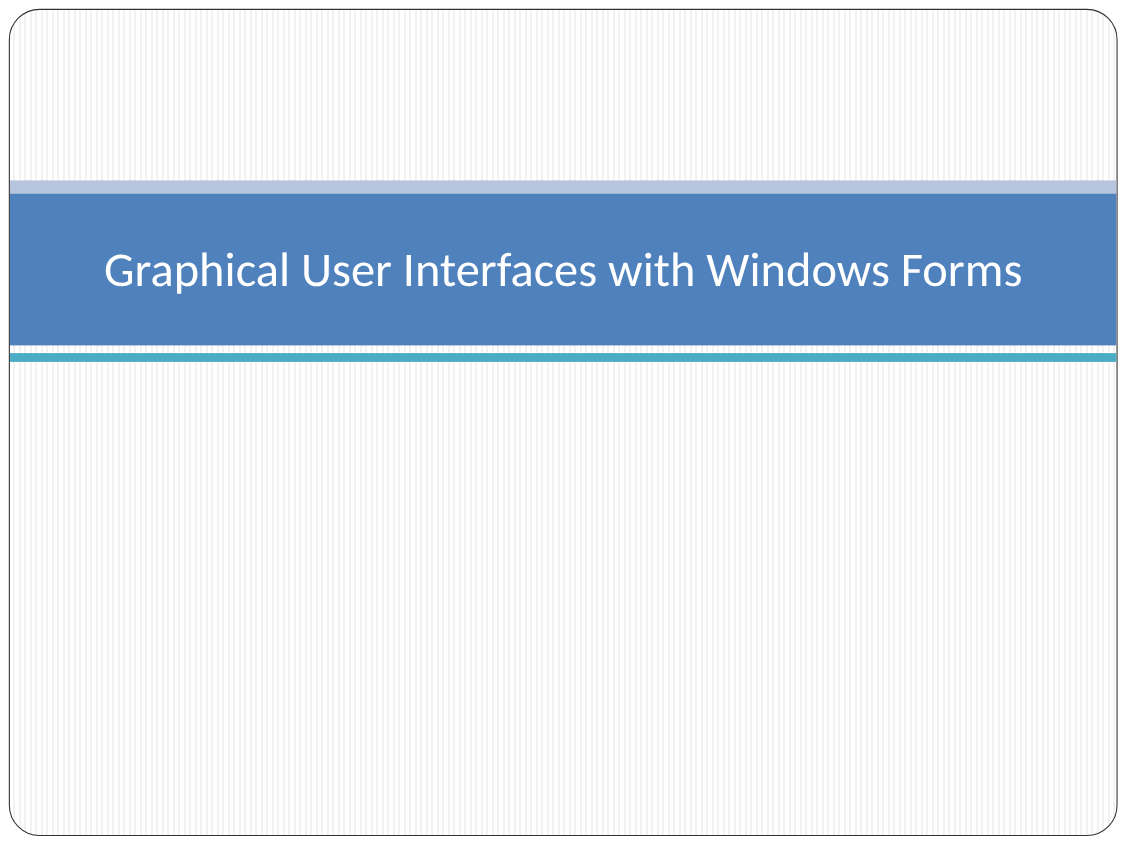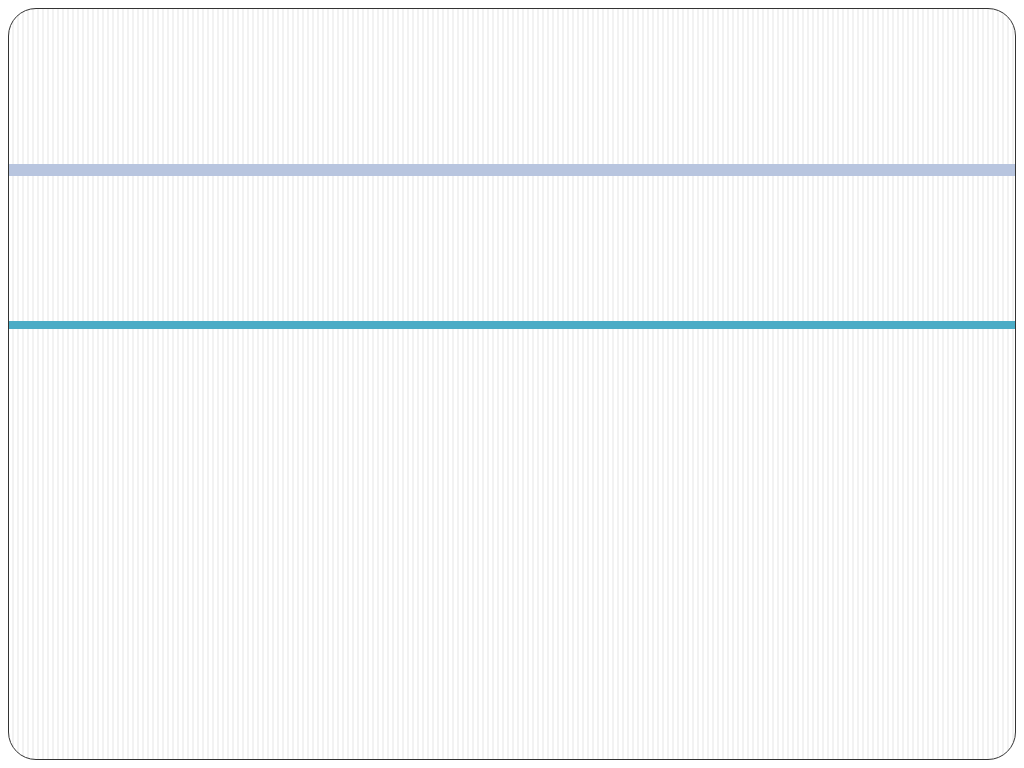--- a/index.html
+++ b/index.html
@@ -66,14 +66,17 @@
       top: 312px;
       height: 8px;
       background: #4bacc6;
     }
   </style>
 </head>
 <body>
 
 <div class="slide-frame">
   <div class="top-accent"></div>
+  <div class="title-band">
+    <div class="title-text">Graphical User Interfaces with Windows Forms</div>
+  </div>
   <div class="bottom-accent"></div>
 </div>
 
 </body></html>

